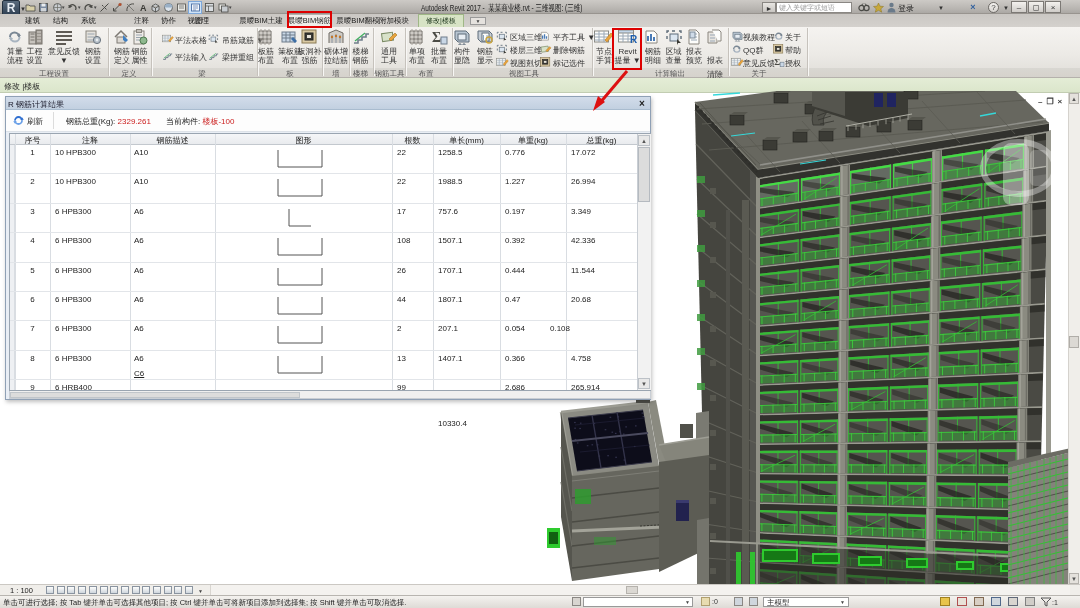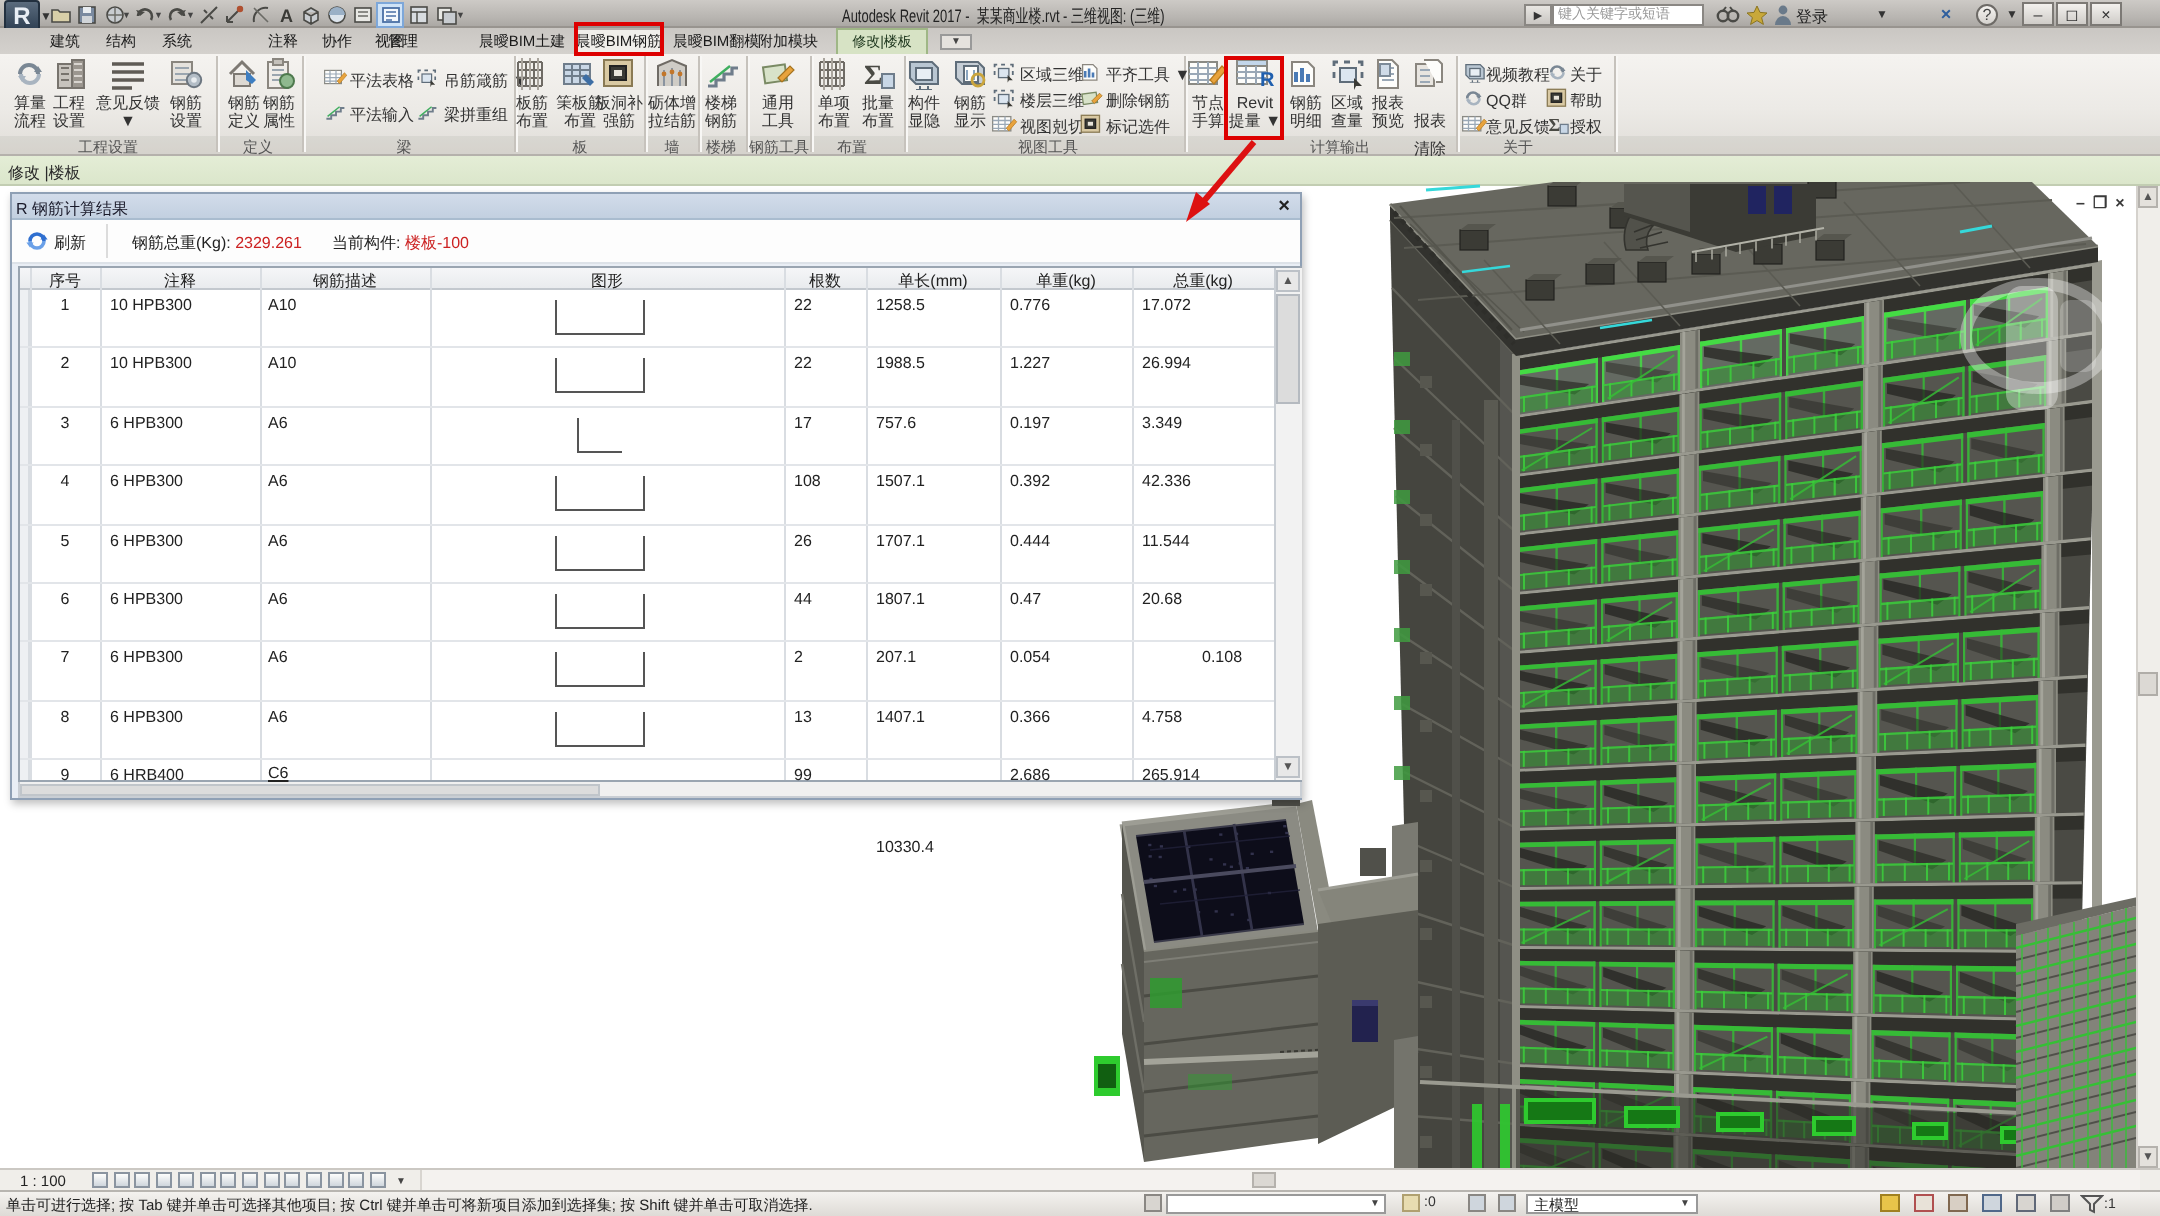--- a/index.html
+++ b/index.html
@@ -2019,38 +2019,38 @@
 <svg class="a" style="left:277px;top:296px" width="46" height="20" viewBox="0 0 46 20">
     <path d="M1 1 V18 H45 V1" stroke="#555" stroke-width="1" fill="none"></path>
   </svg>
 <div class="a" style="left:10px;top:349.79999999999995px;width:640px;height:1px;background:#e2e5e9;"></div>
 <div class="a" style="left:15px;top:324.4px;width:35px;height:9px;font-size:8px;color:#222;text-align:center;">7</div>
 <div class="a" style="left:55px;top:324.4px;width:75px;height:9px;font-size:8px;color:#222;white-space:nowrap;">6 HPB300</div>
 <div class="a" style="left:134px;top:324.4px;width:80px;height:9px;font-size:8px;color:#222;white-space:nowrap;">A6</div>
 <div class="a" style="left:397px;top:324.4px;width:35px;height:9px;font-size:8px;color:#222;white-space:nowrap;">2</div>
 <div class="a" style="left:438px;top:324.4px;width:60px;height:9px;font-size:8px;color:#222;white-space:nowrap;">207.1</div>
 <div class="a" style="left:505px;top:324.4px;width:60px;height:9px;font-size:8px;color:#222;white-space:nowrap;">0.054</div>
-<div class="a" style="left:601px;top:324.4px;width:65px;height:9px;font-size:8px;color:#222;white-space:nowrap;">0.108</div>
+<div class="a" style="left:550px;top:324.4px;width:65px;height:9px;font-size:8px;color:#222;white-space:nowrap;">0.108</div>
 <svg class="a" style="left:277px;top:325px" width="46" height="20" viewBox="0 0 46 20">
     <path d="M1 1 V18 H45 V1" stroke="#555" stroke-width="1" fill="none"></path>
   </svg>
 <div class="a" style="left:10px;top:379.19999999999993px;width:640px;height:1px;background:#e2e5e9;"></div>
 <div class="a" style="left:15px;top:353.79999999999995px;width:35px;height:9px;font-size:8px;color:#222;text-align:center;">8</div>
 <div class="a" style="left:55px;top:353.79999999999995px;width:75px;height:9px;font-size:8px;color:#222;white-space:nowrap;">6 HPB300</div>
 <div class="a" style="left:134px;top:353.79999999999995px;width:80px;height:9px;font-size:8px;color:#222;white-space:nowrap;">A6</div>
 <div class="a" style="left:397px;top:353.79999999999995px;width:35px;height:9px;font-size:8px;color:#222;white-space:nowrap;">13</div>
 <div class="a" style="left:438px;top:353.79999999999995px;width:60px;height:9px;font-size:8px;color:#222;white-space:nowrap;">1407.1</div>
 <div class="a" style="left:505px;top:353.79999999999995px;width:60px;height:9px;font-size:8px;color:#222;white-space:nowrap;">0.366</div>
 <div class="a" style="left:571px;top:353.79999999999995px;width:65px;height:9px;font-size:8px;color:#222;white-space:nowrap;">4.758</div>
 <svg class="a" style="left:277px;top:355px" width="46" height="20" viewBox="0 0 46 20">
     <path d="M1 1 V18 H45 V1" stroke="#555" stroke-width="1" fill="none"></path>
   </svg>
 <div class="a" style="left:15px;top:383.2px;width:35px;height:9px;font-size:8px;color:#222;text-align:center;">9</div>
 <div class="a" style="left:55px;top:383.2px;width:75px;height:9px;font-size:8px;color:#222;white-space:nowrap;">6 HRB400</div>
-<div class="a" style="left:134px;top:382px;width:80px;height:9px;font-size:8px;color:#222;white-space:nowrap;text-decoration:underline;">C6</div>
+<div class="a" style="left:134px;top:369px;width:80px;height:9px;font-size:8px;color:#222;white-space:nowrap;text-decoration:underline;">C6</div>
 <div class="a" style="left:397px;top:383.2px;width:35px;height:9px;font-size:8px;color:#222;white-space:nowrap;">99</div>
 <div class="a" style="left:438px;top:383.2px;width:60px;height:9px;font-size:8px;color:#222;white-space:nowrap;margin-top:36px;">10330.4</div>
 <div class="a" style="left:505px;top:383.2px;width:60px;height:9px;font-size:8px;color:#222;white-space:nowrap;">2.686</div>
 <div class="a" style="left:571px;top:383.2px;width:65px;height:9px;font-size:8px;color:#222;white-space:nowrap;">265.914</div>
 <div class="a" style="left:637px;top:134px;width:14px;height:256px;background:#f2f2f2;border-left:1px solid #c9ced4;"></div>
 <div class="a" style="left:638px;top:135px;width:12px;height:11px;background:#e8e8e8;border:1px solid #bcc1c7;color:#555;font-size:6px;text-align:center;line-height:10px;">▲</div>
 <div class="a" style="left:638px;top:378px;width:12px;height:11px;background:#e8e8e8;border:1px solid #bcc1c7;color:#555;font-size:6px;text-align:center;line-height:10px;">▼</div>
 <div class="a" style="left:638px;top:147px;width:12px;height:55px;background:#dcdcdc;border:1px solid #b5bac0;"></div>
 <div class="a" style="left:9px;top:391px;width:642px;height:8px;background:#f0f0f0;border:1px solid #c9ced4;border-top:none;"></div>
 <div class="a" style="left:10px;top:392px;width:290px;height:6px;background:#dcdcdc;border:1px solid #c0c5ca;"></div>

